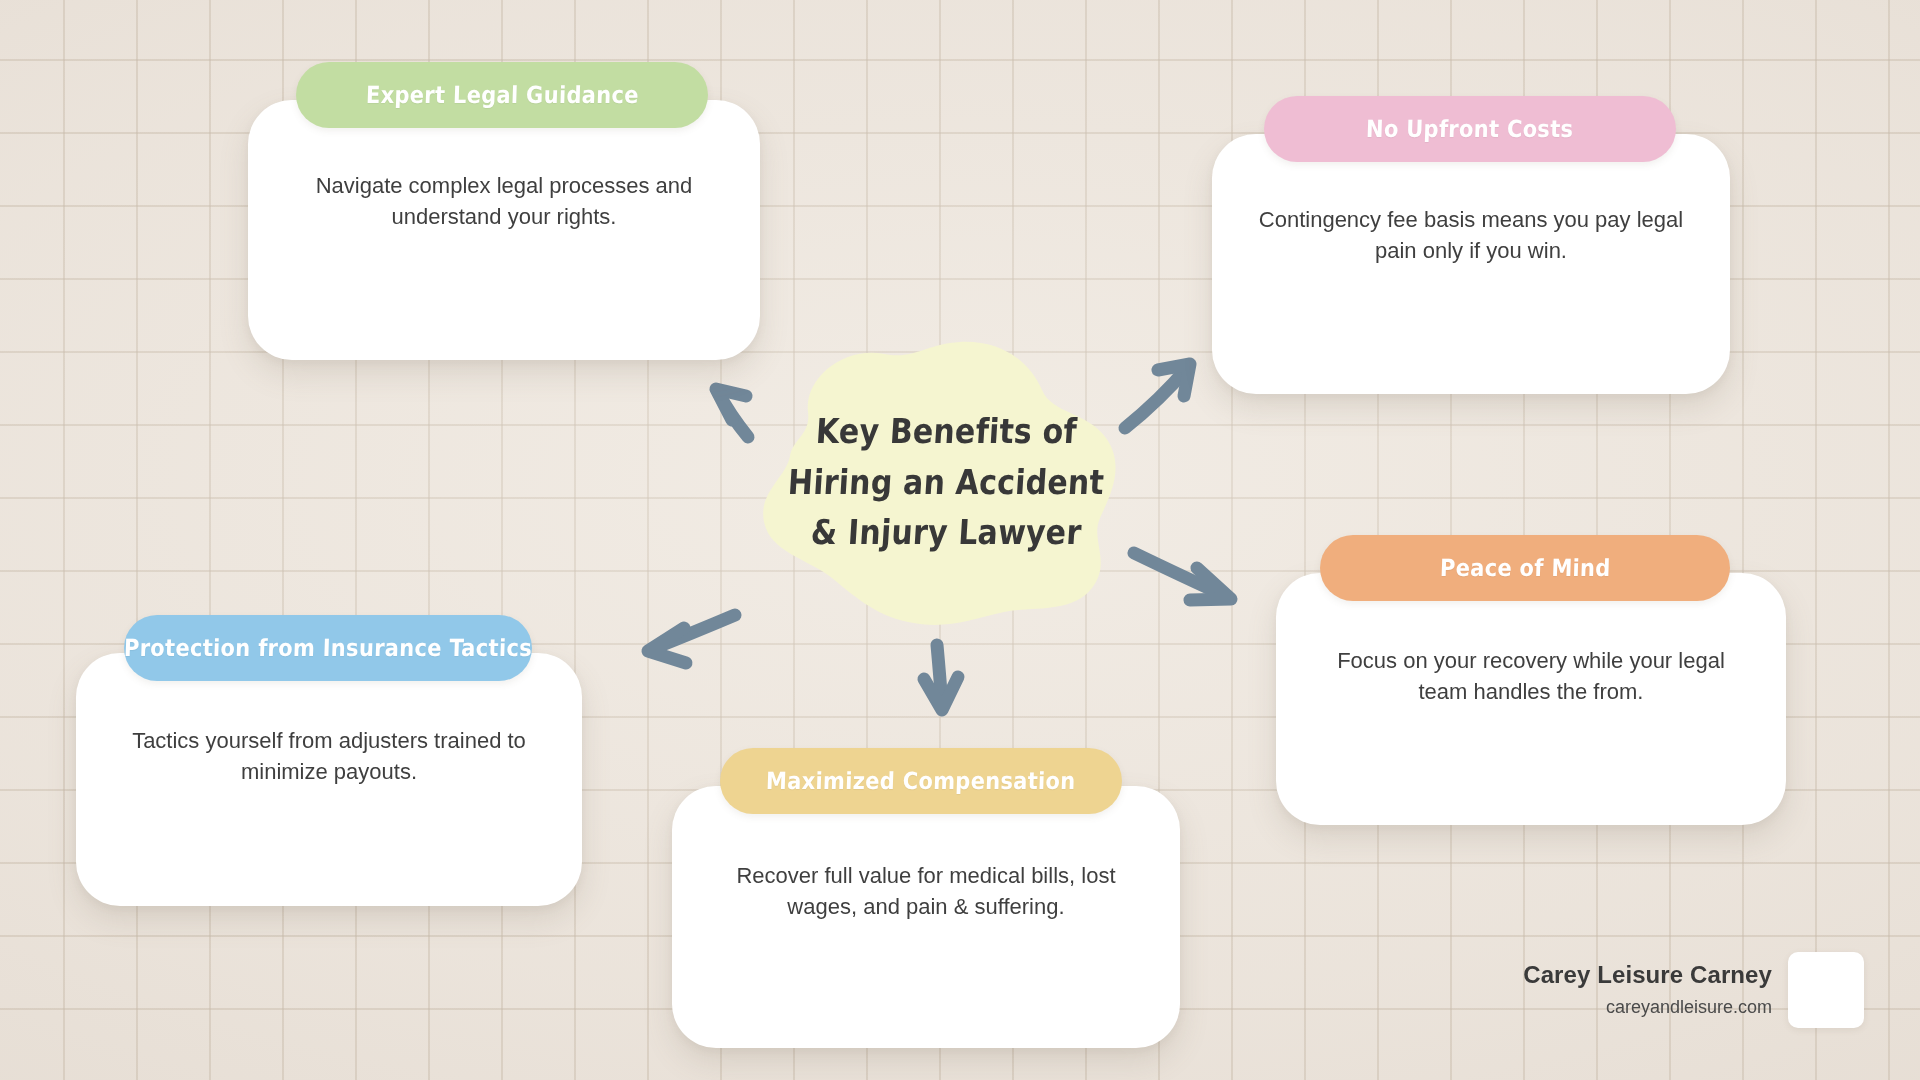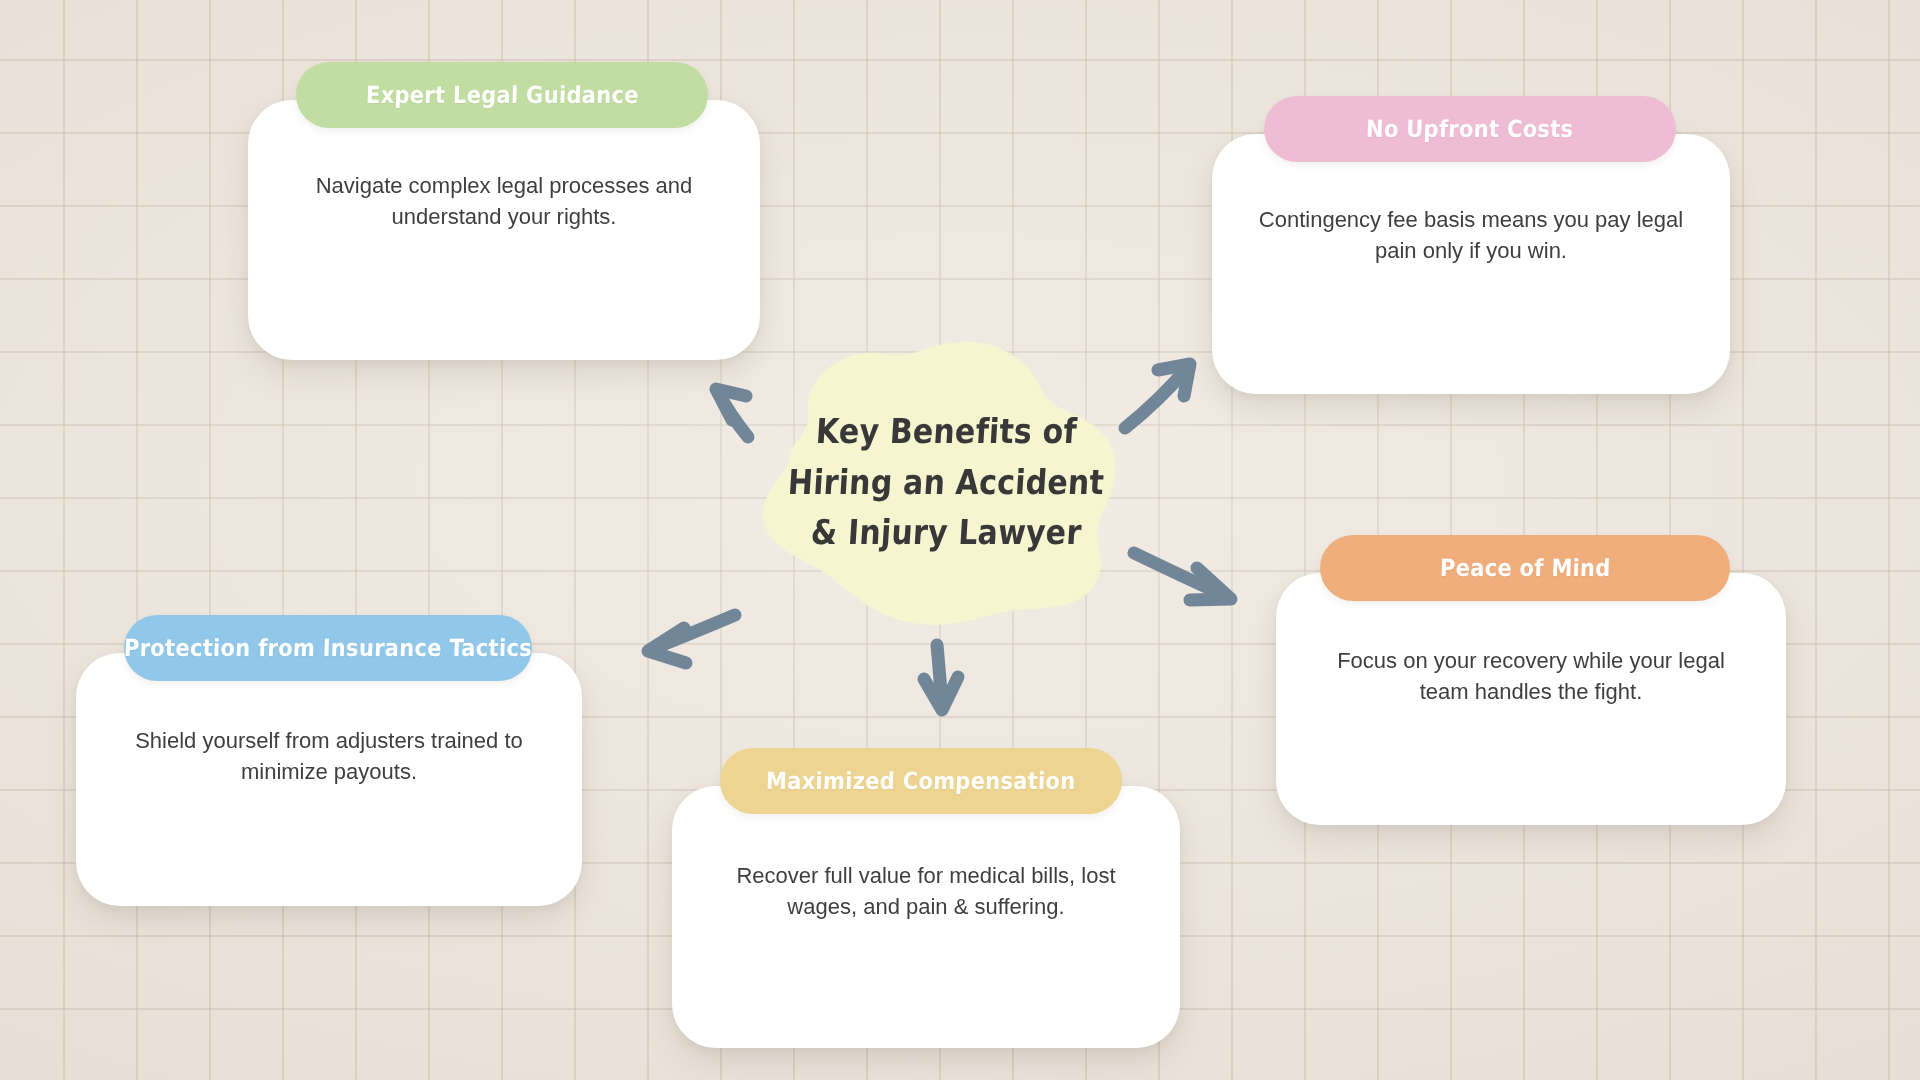--- a/index.html
+++ b/index.html
@@ -245,37 +245,37 @@
       <span>No Upfront Costs</span>
     </div>
     <div class="card-text">Contingency fee basis means you pay legal pain only if you win.</div>
   </div>
 
   <div class="card" id="card-protection">
     <div class="card-body"></div>
     <div class="card-head">
       <span>Protection from Insurance Tactics</span>
     </div>
-    <div class="card-text">Shield yourself from adjusters trained to minimize payouts.</div>
+    <div class="card-text">Tactics yourself from adjusters trained to minimize payouts.</div>
   </div>
 
   <div class="card" id="card-maximized">
     <div class="card-body"></div>
     <div class="card-head">
       <span>Maximized Compensation</span>
     </div>
     <div class="card-text">Recover full value for medical bills, lost wages, and pain &amp; suffering.</div>
   </div>
 
   <div class="card" id="card-peace">
     <div class="card-body"></div>
     <div class="card-head">
       <span>Peace of Mind</span>
     </div>
-    <div class="card-text">Focus on your recovery while your legal team handles the fight.</div>
+    <div class="card-text">Focus on your recovery while your legal team handles the from.</div>
   </div>
 
   <div id="center-blob">
     <svg viewBox="0 0 380 290" xmlns="http://www.w3.org/2000/svg">
       <path d="M 52 74
                C 48 40, 88 8, 128 16
                C 158 22, 170 6, 204 4
                C 246 2, 274 24, 286 52
                C 296 76, 332 74, 350 100
                C 370 128, 354 158, 344 180
@@ -287,14 +287,21 @@
                C 2 154, 30 140, 34 118
                C 37 101, 55 96, 52 74 Z" fill="#f5f5d0"></path>
     </svg>
     <div id="center-title">
       <div class="line">Key Benefits of</div>
       <div class="line">Hiring an Accident</div>
       <div class="line">&amp; Injury Lawyer</div>
     </div>
   </div>
 
+  <div id="branding">
+    <div id="brand-text">
+      <div id="brand-name">Carey Leisure Carney</div>
+      <div id="brand-url">careyandleisure.com</div>
+    </div>
+    <div id="brand-logo"></div>
+  </div>
 
 </div>
 
 </body></html>

